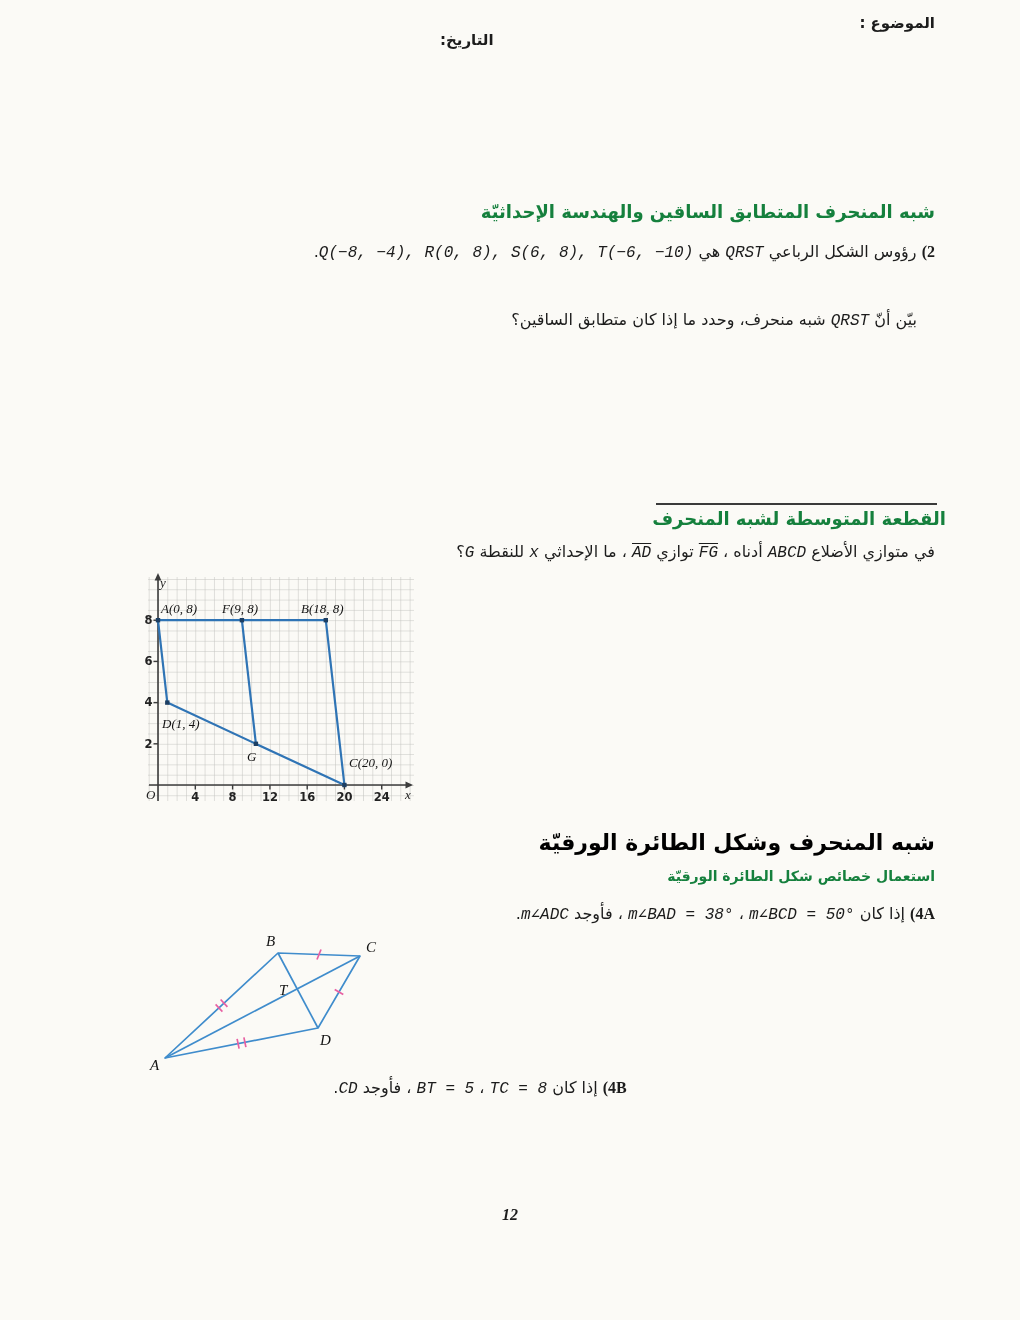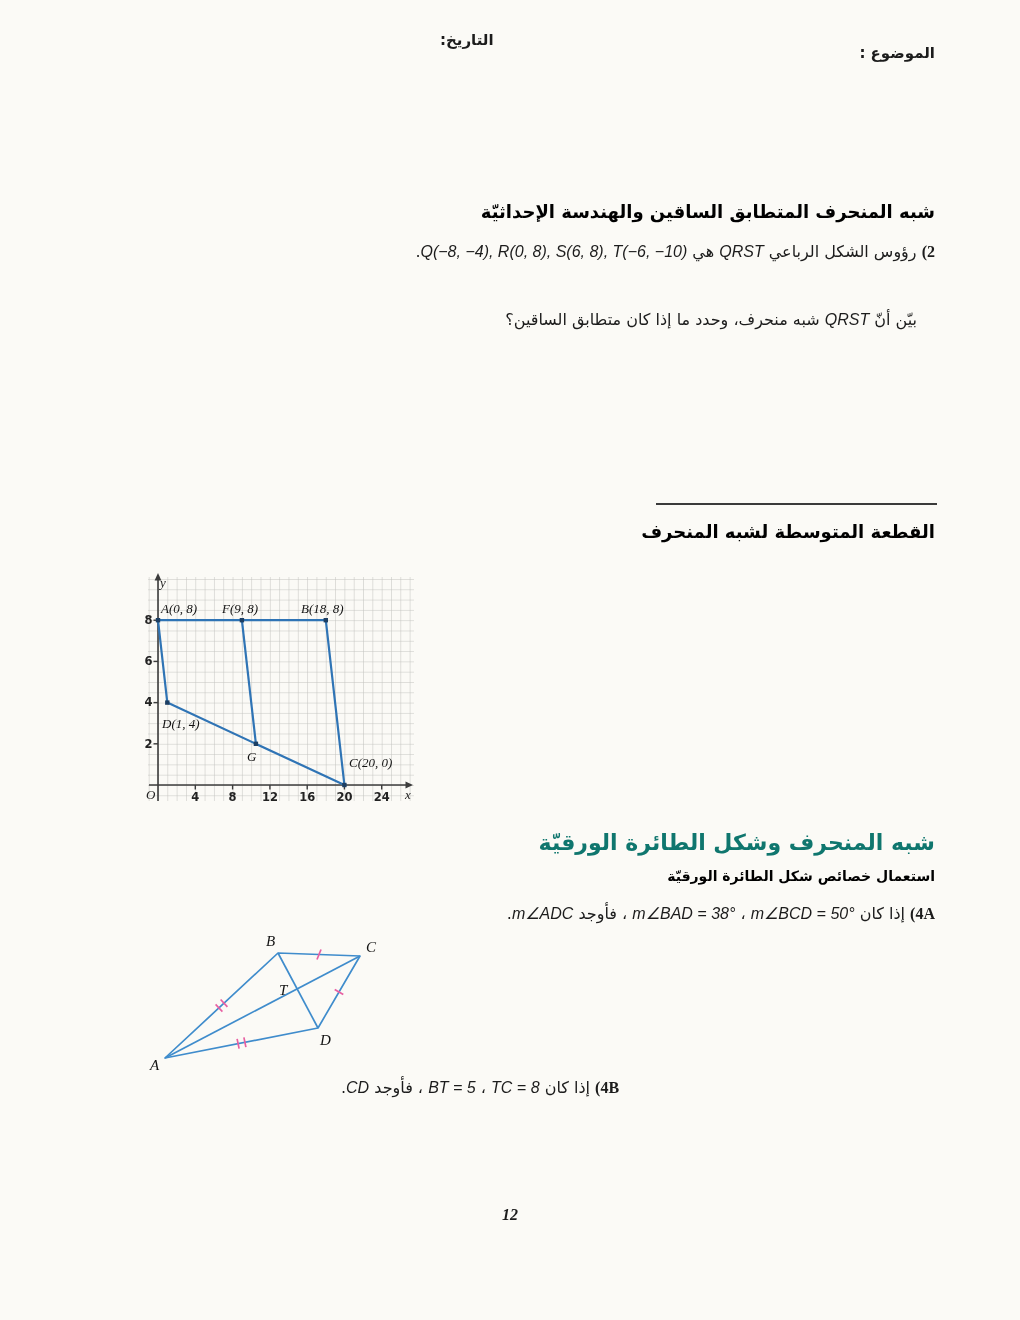--- a/index.html
+++ b/index.html
@@ -2,61 +2,73 @@
 <html><head>
 <meta charset="utf-8">
 <style>
   * { margin:0; padding:0; box-sizing:border-box; }
   html,body { width:1020px; height:1320px; }
   body { background:#fbfaf6; font-family:"DejaVu Sans", sans-serif; color:#1c1c1c; }
   .page { position:relative; width:1020px; height:1320px; background:#fbfaf6; overflow:hidden; }
   .t { position:absolute; }
   .rtl { direction:rtl; text-align:right; unicode-bidi:embed; }
   .ar { font-family:"DejaVu Sans", sans-serif; }
-  .math { font-family:Liberation Sans, sans-serif; font-style:italic; }
+  .math { font-family:Liberation Mono, monospace; font-style:italic; }
   .bar { text-decoration:overline; }
   .pnum { font-weight:bold; font-family:"Liberation Serif","DejaVu Serif", serif; font-style:normal; }
   .hdr { font-weight:bold; font-size:15px; }
-  .red-title { color:#000000; font-weight:bold; font-size:18px; }
-  .blue-title { color:#0f766e; font-weight:bold; font-size:22px; }
+  .red-title { color:#15803d; font-weight:bold; font-size:18px; }
+  .blue-title { color:#000000; font-weight:bold; font-size:22px; }
   .body-line { font-size:16px; line-height:1.55; }
   .rule { background:#3a3a3a; height:2px; }
   .gl { font-family:"Liberation Serif","DejaVu Serif", serif; font-style:italic; font-size:13px; fill:#131313; }
   .kl { font-family:"Liberation Serif","DejaVu Serif", serif; font-style:italic; font-size:15px; fill:#131313; }
   .tk { font-family:"DejaVu Sans", sans-serif; font-weight:bold; font-size:11.5px; fill:#222; }
   .axl { font-family:"Liberation Serif","DejaVu Serif", serif; font-style:italic; font-size:13px; fill:#222; }
   .pgnum { font-family:"Liberation Serif","DejaVu Serif", serif; font-style:italic; font-weight:bold; font-size:16px; text-align:center; }
 </style>
 </head>
 <body>
 
 <div class="page">
 
-  <div class="t hdr rtl" style="right:85px; top:44px;">الموضوع :</div>
+  <div class="t hdr rtl" style="right:85px; top:14px;">الموضوع :</div>
   <div class="t hdr rtl" style="left:440px; top:31px;">التاريخ:</div>
 
   <div class="t red-title rtl" style="right:85px; top:201px;">شبه المنحرف المتطابق الساقين والهندسة الإحداثيّة</div>
 
   <div class="t rtl body-line" style="right:85px; top:240px; width:680px;">
     <span class="pnum" dir="ltr">(2</span>
     <span class="ar">رؤوس الشكل الرباعي</span>
     <span class="math" dir="ltr">QRST</span>
     <span class="ar">هي</span>
     <span class="math" dir="ltr">Q(−8, −4), R(0, 8), S(6, 8), T(−6, −10)</span><span class="ar">.</span>
   </div>
 
   <div class="t rtl body-line" style="right:103px; top:272px; width:660px;margin-top:36px;">
     <span class="ar">بيّن أنّ</span>
     <span class="math" dir="ltr">QRST</span>
     <span class="ar">شبه منحرف، وحدد ما إذا كان متطابق الساقين؟</span>
   </div>
 
   <div class="t rule" style="right:83px; top:503px; width:281px;"></div>
-  <div class="t red-title rtl" style="right:85px; top:508px;margin-top:13px;">القطعة المتوسطة لشبه المنحرف</div>
+  <div class="t red-title rtl" style="right:74px; top:508px;">القطعة المتوسطة لشبه المنحرف</div>
 
+  <div class="t rtl body-line" style="right:85px; top:540px; width:700px;">
+    <span class="ar">في متوازي الأضلاع</span>
+    <span class="math" dir="ltr">ABCD</span>
+    <span class="ar">أدناه ،</span>
+    <span class="math bar" dir="ltr">FG</span>
+    <span class="ar">توازي</span>
+    <span class="math bar" dir="ltr">AD</span>
+    <span class="ar">، ما الإحداثي</span>
+    <span class="math" dir="ltr">x</span>
+    <span class="ar">للنقطة</span>
+    <span class="math" dir="ltr">G</span><span class="ar">؟</span>
+  </div>
 
   <svg class="t" style="left:143px; top:571px;" width="292" height="244">
     <defs>
       <pattern id="gp" width="9.32" height="10.3" patternUnits="userSpaceOnUse" x="15" y="8">
         <path d="M 0 0 H 9.32 M 0 0 V 10.3" stroke="#c2c2be" stroke-width="1" fill="none"></path>
       </pattern>
     </defs>
     <rect x="5" y="6" width="266" height="224" fill="url(#gp)"></rect>
 
     <g>

